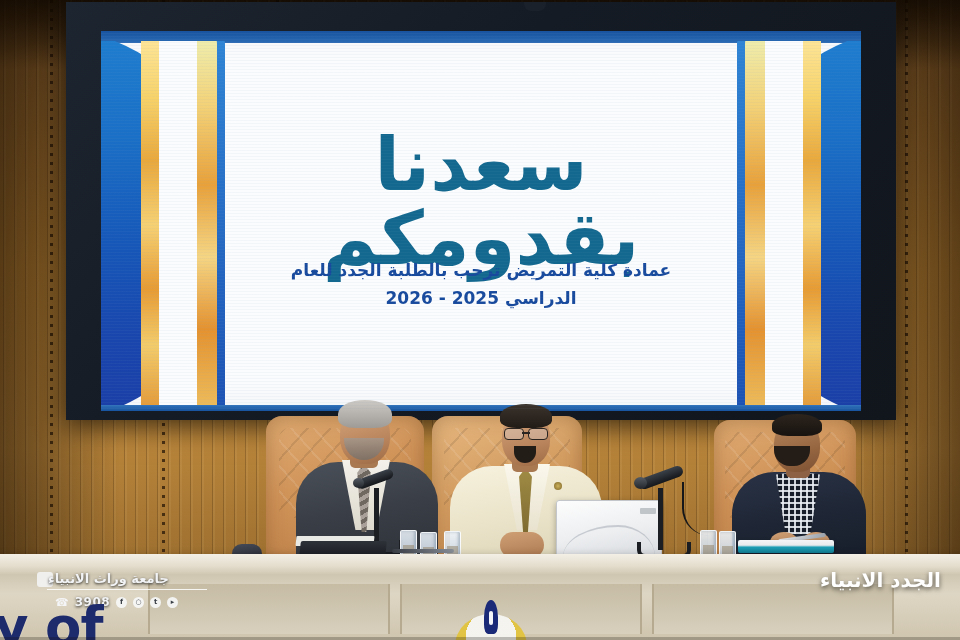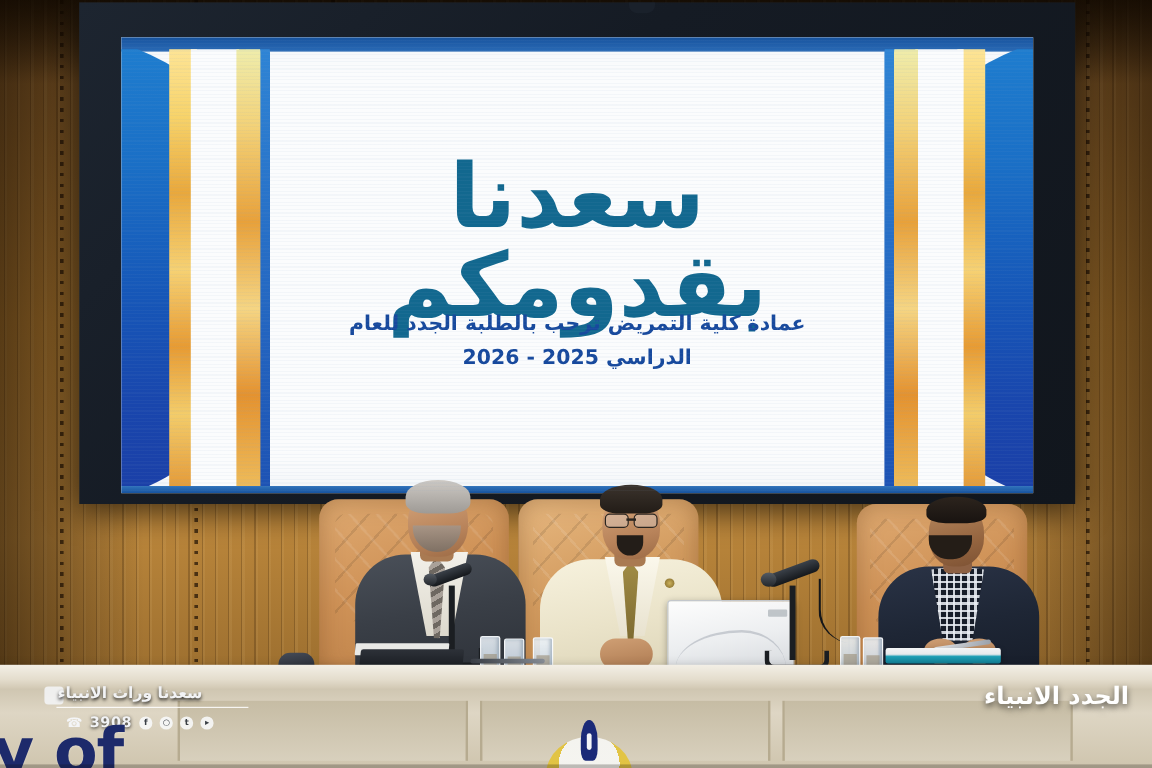--- a/index.html
+++ b/index.html
@@ -332,21 +332,21 @@
     background:linear-gradient(90deg,#d8403f,#eeeff1);border-radius:3px;"></div>
   <div class="book"></div>
 
   <div class="desk-top"></div>
   <div class="desk-front"></div>
   <div class="desk-panel" style="left:148px;width:238px;"></div>
   <div class="desk-panel" style="left:400px;width:238px;"></div>
   <div class="desk-panel" style="left:652px;width:238px;"></div>
 
   <div class="ov-seal"></div>
-  <div class="ov-uni">سعدنا وراث الانبياء</div>
+  <div class="ov-uni">جامعة وراث الانبياء</div>
   <div class="ov-rule"></div>
 
   <div class="ov-row">
     <span class="ov-phico">☎</span>
     <span class="ov-phone">3908</span>
     <span class="soc">f</span>
     <span class="soc">○</span>
     <span class="soc">t</span>
     <span class="soc">▸</span>
   </div>

